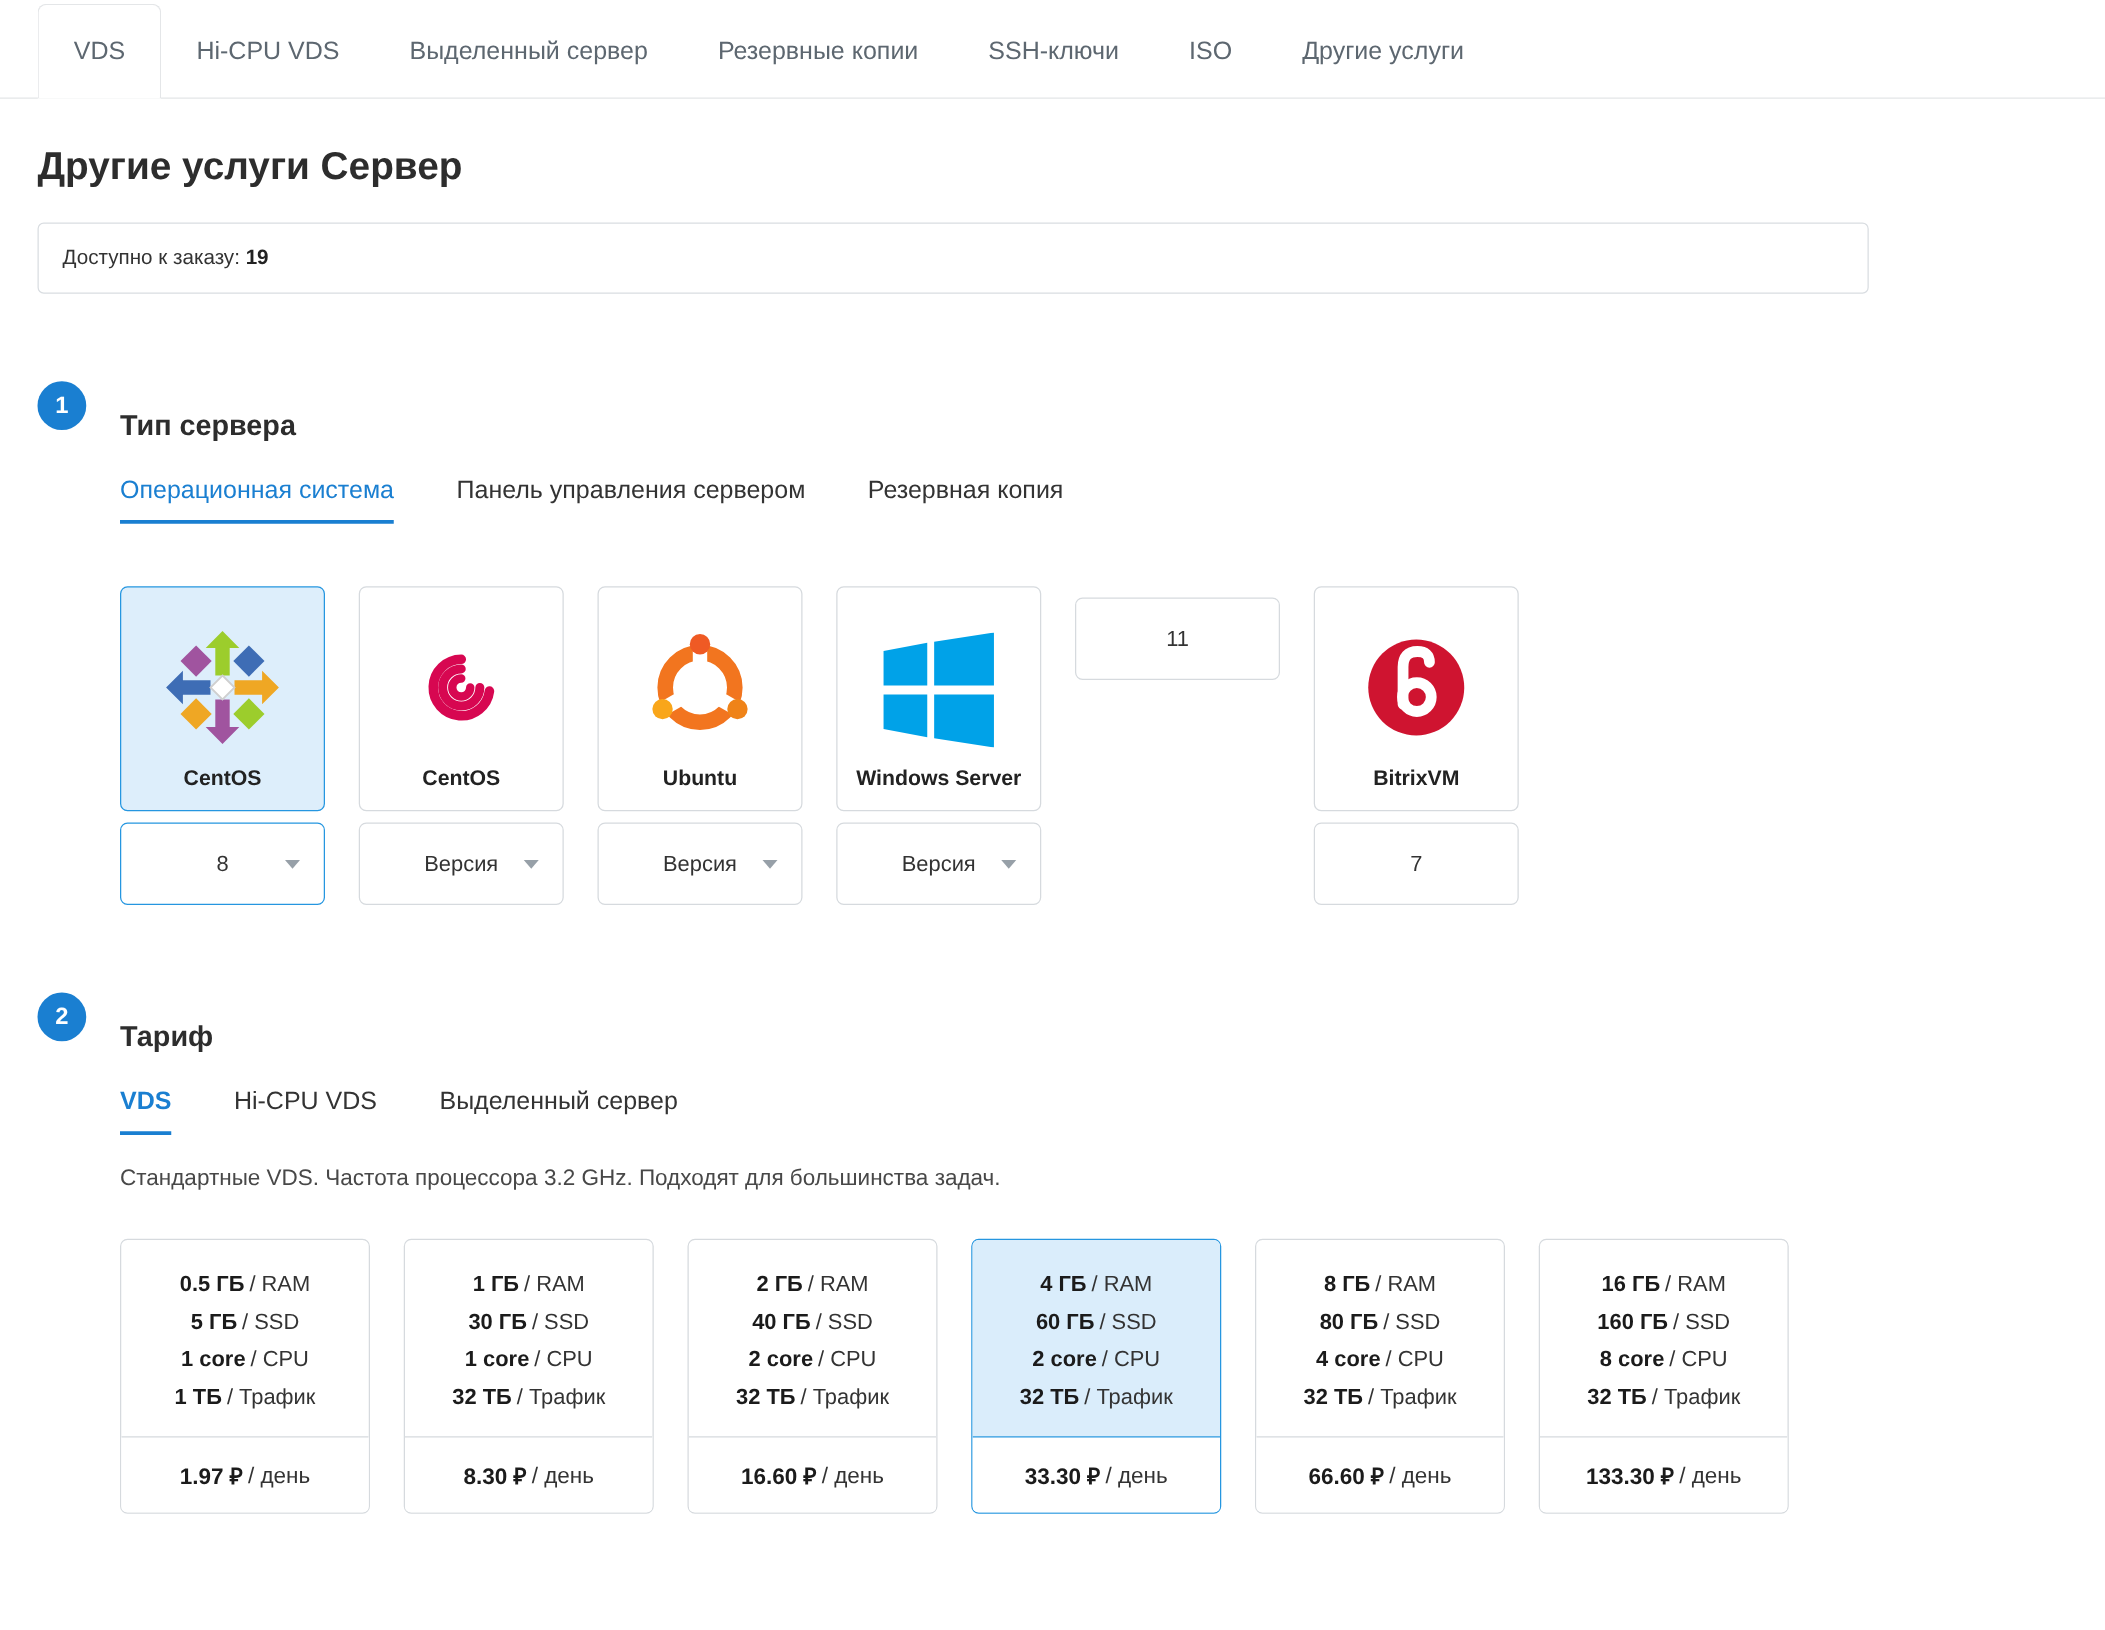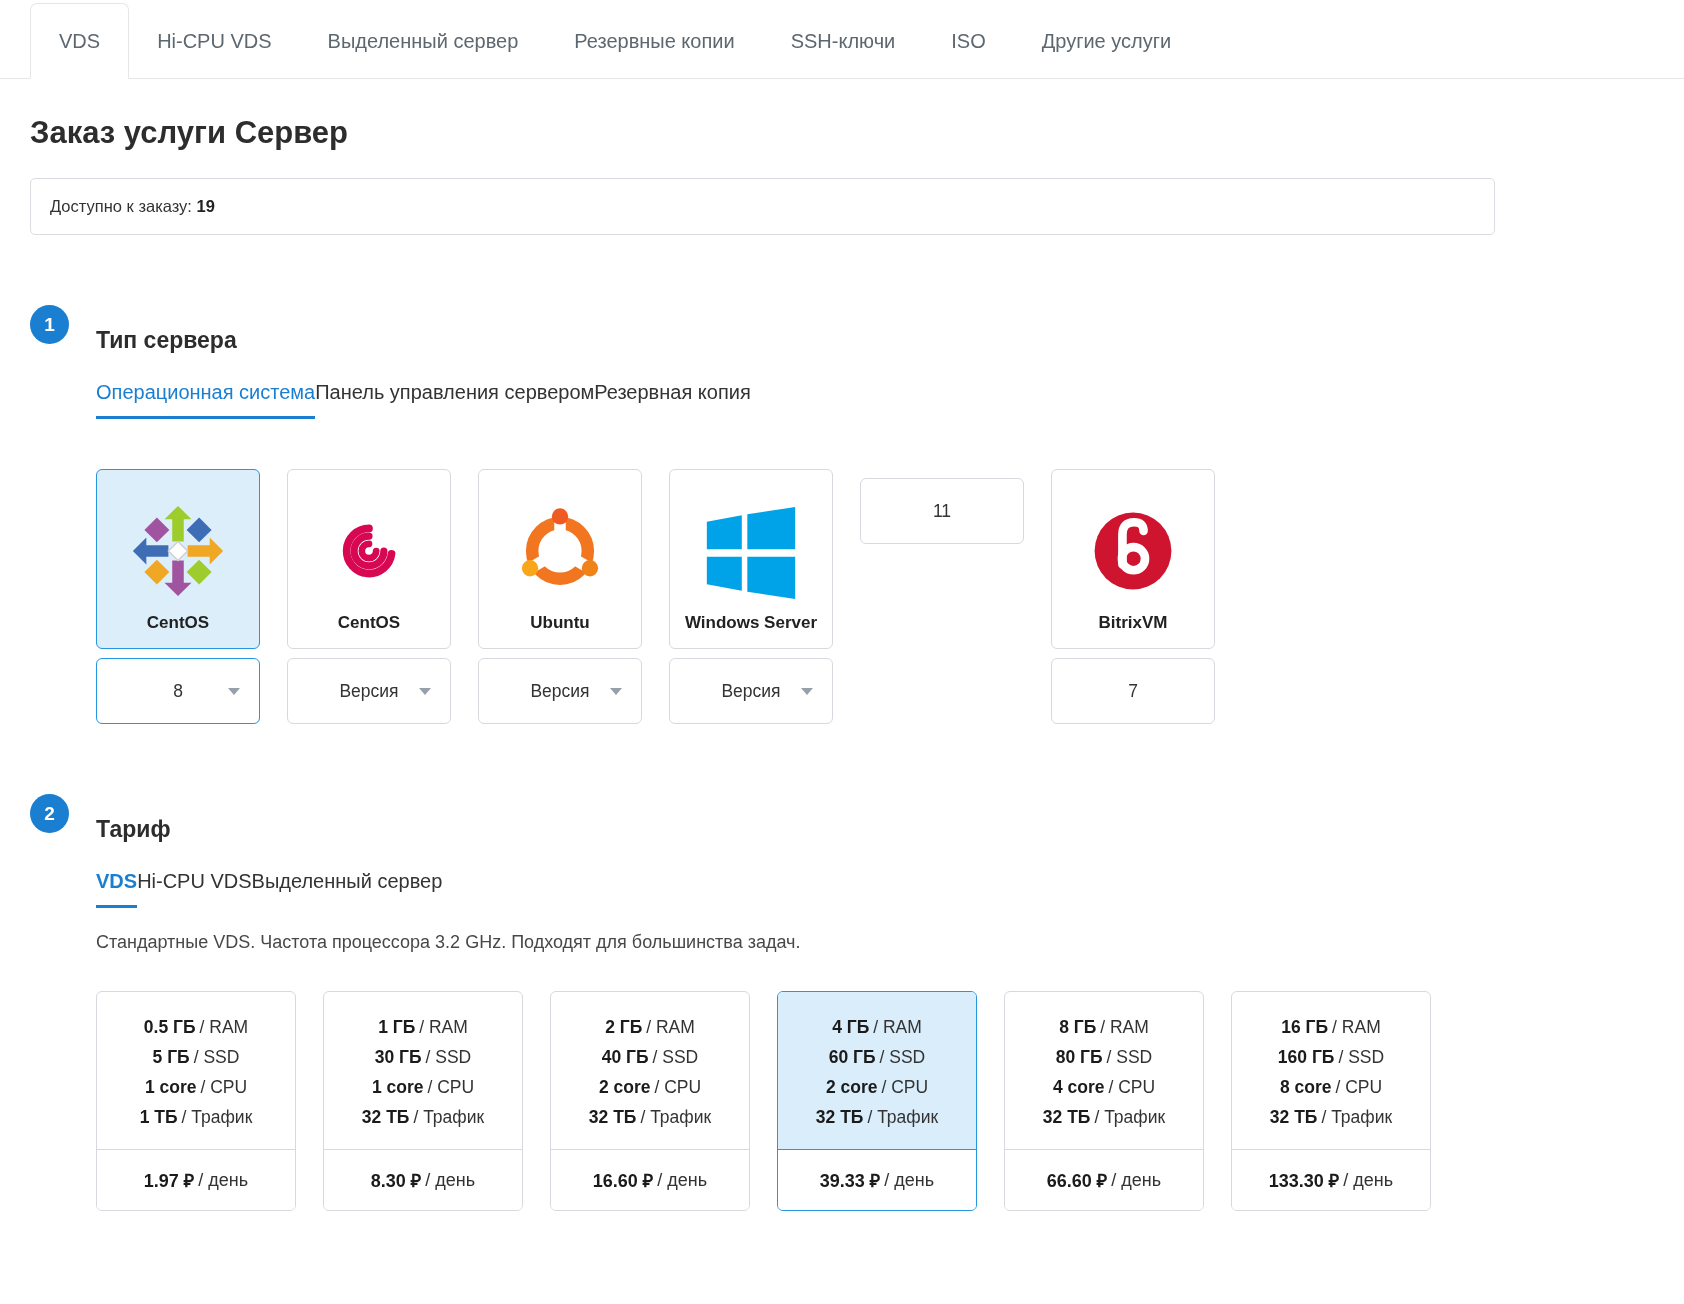--- a/index.html
+++ b/index.html
@@ -71,20 +71,21 @@
     font-size: 23px;
     font-weight: bold;
     color: #2d2d2d;
     margin-top: 32px;
   }
   .section-body { margin-left: 66px; }
 
   .subtabs {
     margin-top: 27px;
     display: flex;
+    gap: 50px;
     font-size: 20px;
     color: #333;
   }
   .subtab { padding-bottom: 15px; cursor: pointer; white-space: nowrap; }
   .subtab.active {
     color: #1a7fd1;
     border-bottom: 3px solid #1a7fd1;
     padding-bottom: 12px;
   }
   .subtab.active.bold { font-weight: bold; }
@@ -168,21 +169,21 @@
   <div class="tab">Hi-CPU VDS</div>
   <div class="tab">Выделенный сервер</div>
   <div class="tab">Резервные копии</div>
   <div class="tab">SSH-ключи</div>
   <div class="tab">ISO</div>
   <div class="tab">Другие услуги</div>
 </nav>
 
 <div class="page">
 
-  <h1 class="page-title">Заказ услуги Сервер</h1>
+  <h1 class="page-title">Другие услуги Сервер</h1>
 
   <div class="info-box">
     <span>Доступно к заказу: </span><b>19</b>
   </div>
 
   <section class="section">
     <div class="section-head">
       <div class="step-circle">1</div>
       <div class="section-title">Тип сервера</div>
     </div>
@@ -372,21 +373,21 @@
         </div>
 
         <div class="plan-card selected">
           <div class="plan-specs">
             <div class="spec-line"><b>4 ГБ</b><span class="lbl">/ RAM</span></div>
             <div class="spec-line"><b>60 ГБ</b><span class="lbl">/ SSD</span></div>
             <div class="spec-line"><b>2 core</b><span class="lbl">/ CPU</span></div>
             <div class="spec-line"><b>32 ТБ</b><span class="lbl">/ Трафик</span></div>
           </div>
           <div class="plan-price">
-              <b>39.33 ₽</b>
+              <b>33.30 ₽</b>
               <span class="lbl">/ день</span>
             </div>
         </div>
 
         <div class="plan-card">
           <div class="plan-specs">
             <div class="spec-line"><b>8 ГБ</b><span class="lbl">/ RAM</span></div>
             <div class="spec-line"><b>80 ГБ</b><span class="lbl">/ SSD</span></div>
             <div class="spec-line"><b>4 core</b><span class="lbl">/ CPU</span></div>
             <div class="spec-line"><b>32 ТБ</b><span class="lbl">/ Трафик</span></div>

